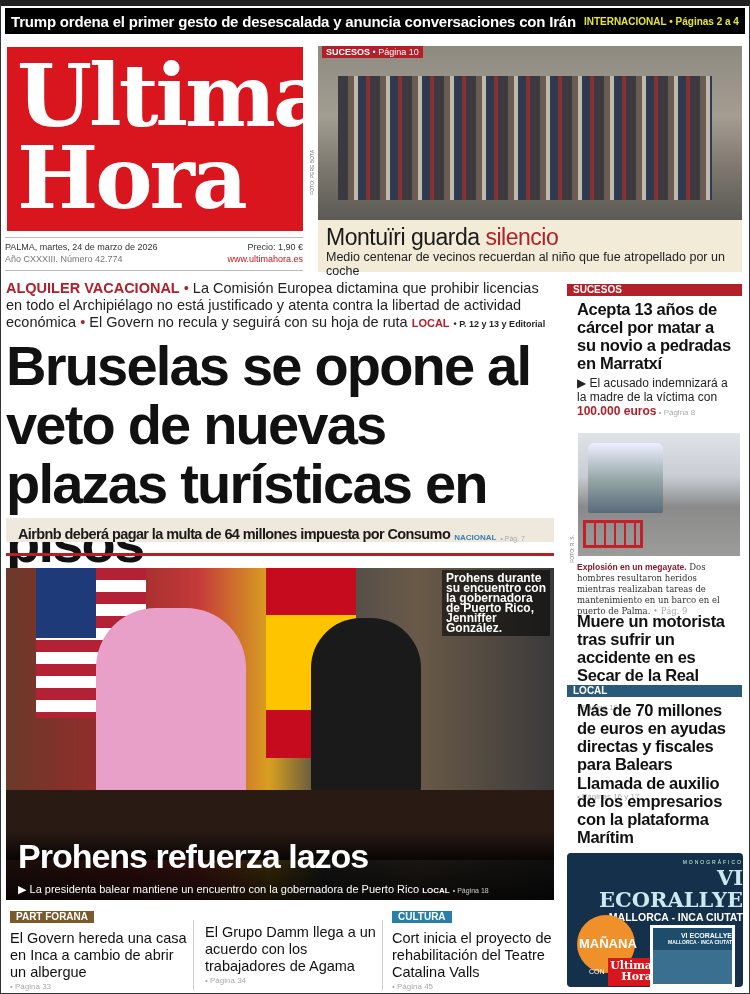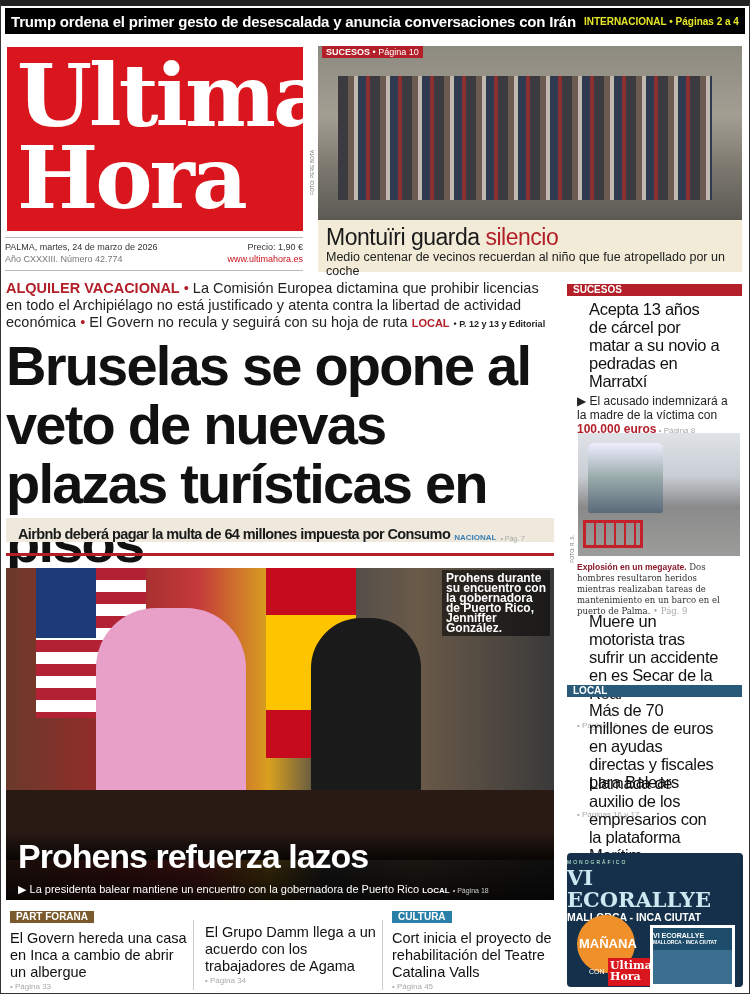--- a/index.html
+++ b/index.html
@@ -53,30 +53,30 @@
 .photo-main .sm{position:absolute;left:12px;bottom:4px;color:#fff;font-size:11px}
 .photo-main .sm .loc{font-weight:bold;font-size:8px}
 .photo-main .sm .pg{font-size:7px;color:#ccc}
 .bot{position:absolute;top:906px;height:82px;padding:0 4px}
 .bot .tag{font-size:10px;padding:0 6px;height:12px;line-height:12px}
 .bot .hl{font-size:14.5px;line-height:17px;margin-top:6px;color:#111}
 .bot .pg{font-size:8px;color:#aaa;margin-top:1px}
 .vsep{position:absolute;top:920px;width:1px;height:70px;background:#ccc}
 .rcol{position:absolute;left:567px;width:175px}
 .rcol .tag{display:block;width:100%;font-size:10px;padding:0 6px;height:12px;line-height:12px}
-.rcol .hl{font-size:16.5px;font-weight:normal;line-height:18px;letter-spacing:-0.3px;color:#111;margin:4px 22px 0}
+.rcol .hl{font-size:16.5px;font-weight:bold;line-height:18px;letter-spacing:-0.3px;color:#111;margin:4px 10px 0}
 .rcol .body{font-size:12px;line-height:14px;margin:4px 10px 0;color:#222}
 .rcol .body b{color:#b3202a}
 .rcol .pg{font-size:8px;color:#aaa;margin:19px 10px 0}
 .rcol .small{font-family:"DejaVu Serif",serif;font-size:8.5px;line-height:11px;color:#333;margin:4px 10px 0}
 .rcol .small b{font-family:"Liberation Sans",sans-serif;color:#8a1a2a}
 .yacht{position:absolute;left:578px;top:433px;width:162px;height:123px;background:linear-gradient(180deg,#dfe3e8 0%,#c9ced4 35%,#8a8a8a 60%,#9c9c9a 100%)}
 .yacht .boat{position:absolute;left:10px;top:10px;width:75px;height:70px;background:linear-gradient(180deg,#eef 0%,#9aa 50%,#5a6a7a 100%);border-radius:6px 6px 2px 2px}
 .yacht .fence{position:absolute;left:5px;bottom:8px;width:60px;height:28px;border:3px solid #c4202a;background:repeating-linear-gradient(90deg,transparent 0 8px,#c4202a 8px 10px)}
-.ad{position:absolute;left:567px;top:853px;width:176px;height:134px;background:#14304a;border-radius:4px;overflow:hidden;color:#fff;text-align:left}
+.ad{position:absolute;left:567px;top:853px;width:176px;height:134px;background:#14304a;border-radius:4px;overflow:hidden;color:#fff;text-align:right}
 .ad .mono{font-size:5px;letter-spacing:2px;margin-top:6px;color:#cfd}
 .ad .t1{font-family:"DejaVu Serif",serif;font-size:21px;font-weight:bold;color:#cde8f0;line-height:22px;margin-top:2px}
 .ad .t2{font-size:10.5px;font-weight:bold;line-height:12px}
 .ad .circle{position:absolute;left:10px;top:62px;width:58px;height:58px;border-radius:50%;background:#f0902a}
 .ad .man{position:absolute;left:12px;top:83px;font-size:13px;font-weight:bold}
 .ad .con{position:absolute;left:22px;top:115px;font-size:7px}
 .ad .mini{position:absolute;left:41px;top:105px;width:46px;height:28px;background:#d9161e;font-family:"DejaVu Serif",serif;font-weight:bold;font-size:11px;line-height:11px;padding:2px}
 .ad .cover{position:absolute;left:83px;top:72px;width:85px;height:62px;background:#fff;padding:3px}
 .ad .cover .in{width:100%;height:100%;background:linear-gradient(180deg,#1d4d6a 0 40%,#3a6f8f 40% 100%);font-size:7px;font-weight:bold;padding-top:4px}
 </style>

